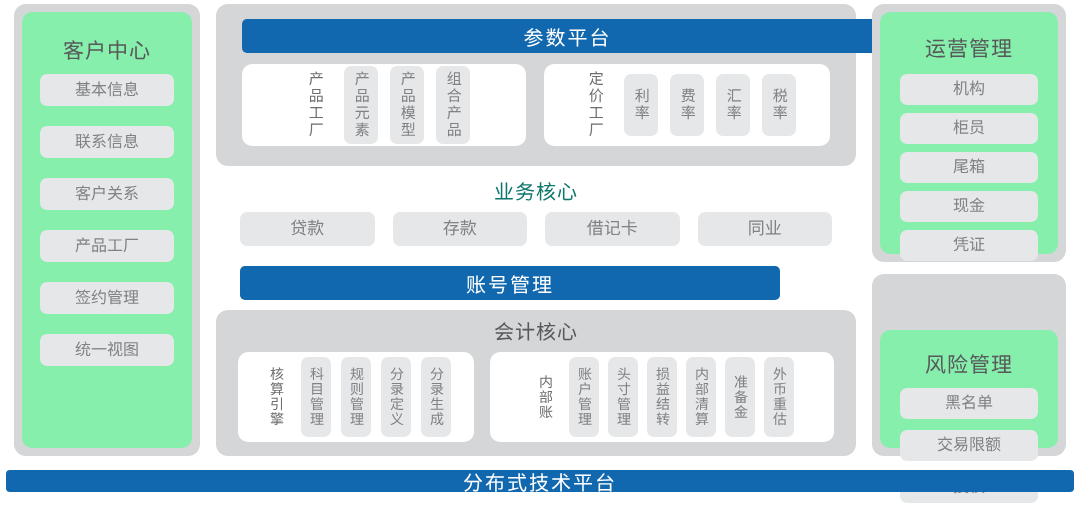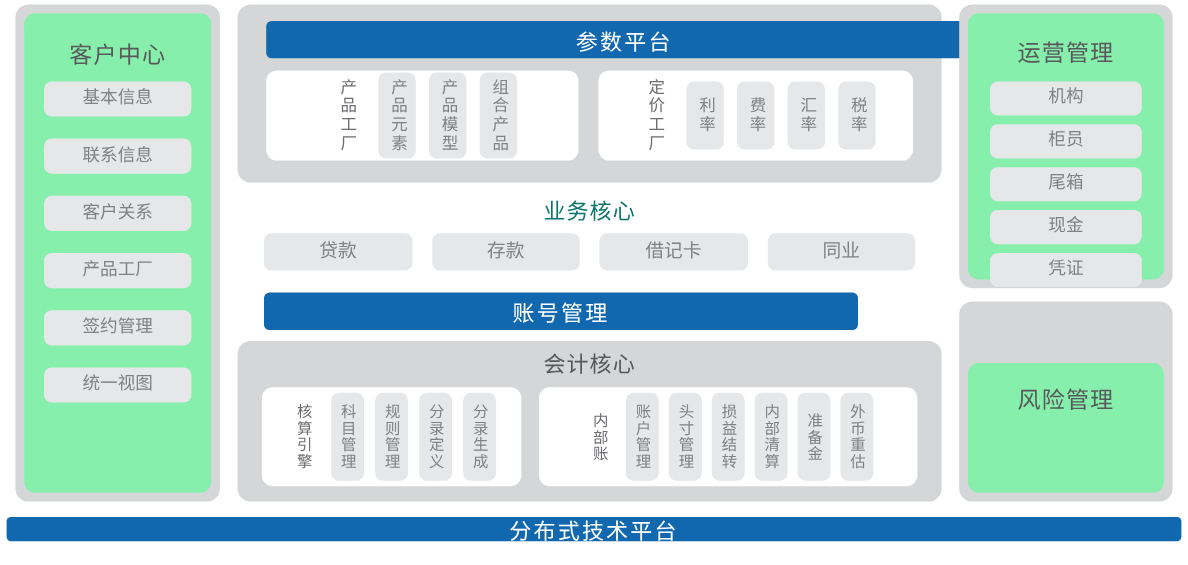--- a/index.html
+++ b/index.html
@@ -214,18 +214,23 @@
         <div class="pill">尾箱</div>
         <div class="pill">现金</div>
         <div class="pill">凭证</div>
       </div>
     </div>
   </div>
 
   <div class="panel" id="risk-panel">
     <div class="panel-inner">
       <div class="panel-title">风险管理</div>
+      <div class="side-list">
+        <div class="pill">黑名单</div>
+        <div class="pill">交易限额</div>
+        <div class="pill">授权</div>
+      </div>
     </div>
   </div>
 
   <div class="bluebar" id="tech-platform">分布式技术平台</div>
 
 </div>
 
 </body></html>

